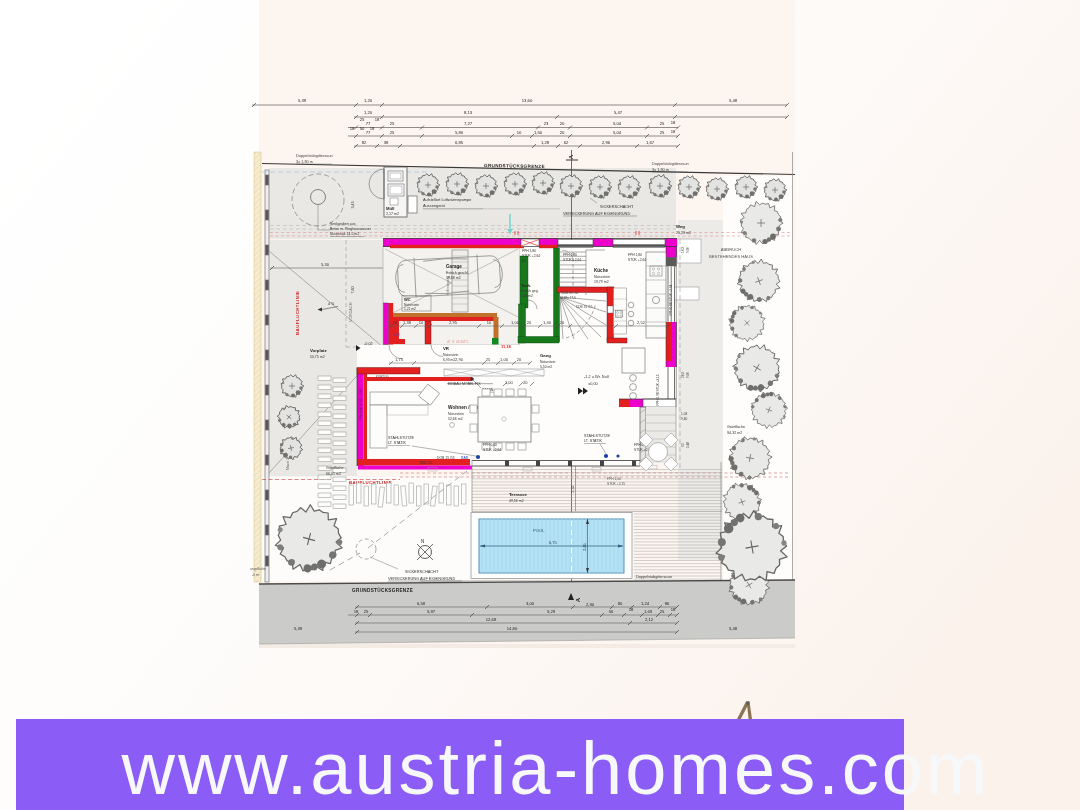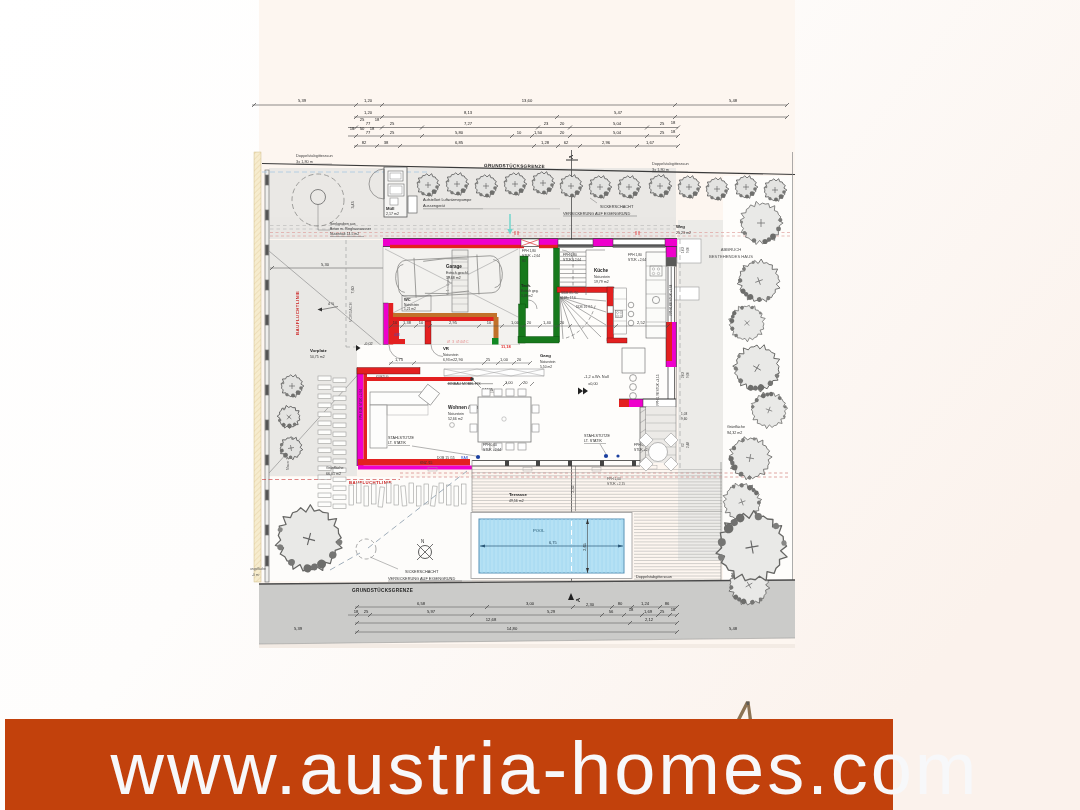--- a/index.html
+++ b/index.html
@@ -1,18 +1,18 @@
 <!DOCTYPE html>
 <html><head>
 <meta charset="utf-8">
 <style>
 html,body{margin:0;padding:0;width:1080px;height:810px;overflow:hidden;
 background:#ffffff;font-family:"Liberation Sans", sans-serif;}
 #stage{position:relative;width:1080px;height:810px;}
-#banner{position:absolute;left:5px;top:719px;width:888px;height:91px;background:#c2410c;}
+#banner{position:absolute;left:16px;top:719px;width:888px;height:91px;background:#8b5cf6;}
 #banner span{position:absolute;left:0;top:0;width:1080px;text-align:center;
 color:#f7f8fa;font-size:74px;line-height:99px;letter-spacing:3px;font-weight:400;}
 svg text{font-family:"Liberation Sans", sans-serif;}
 </style>
 </head>
 <body>
 <div id="stage">
 <svg width="1080" height="810" viewBox="0 0 1080 810">
 <defs>
 <linearGradient id="bg" x1="0" y1="0" x2="1" y2="0.6">

